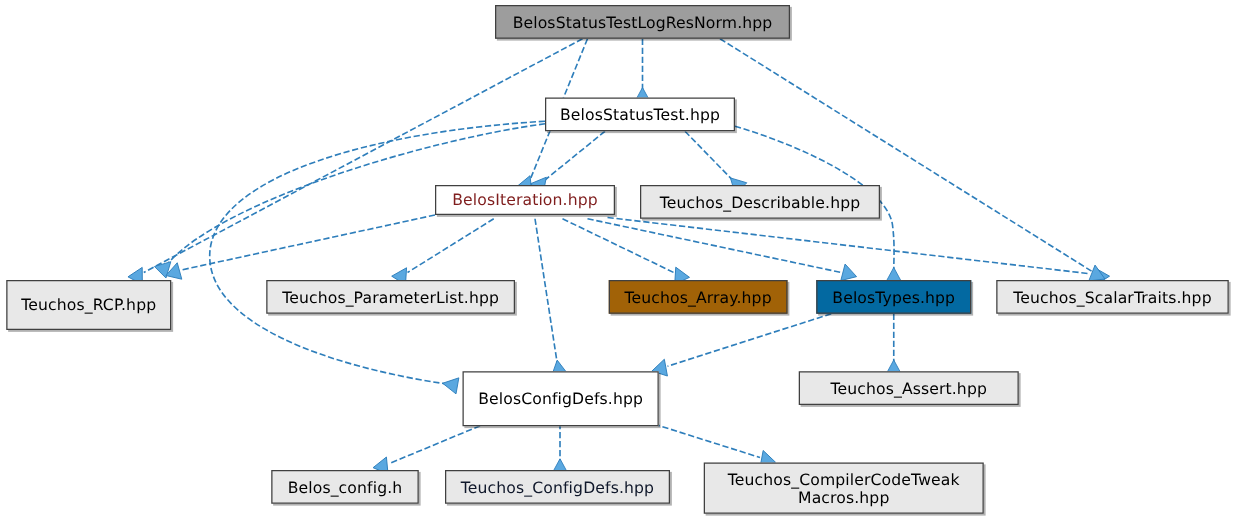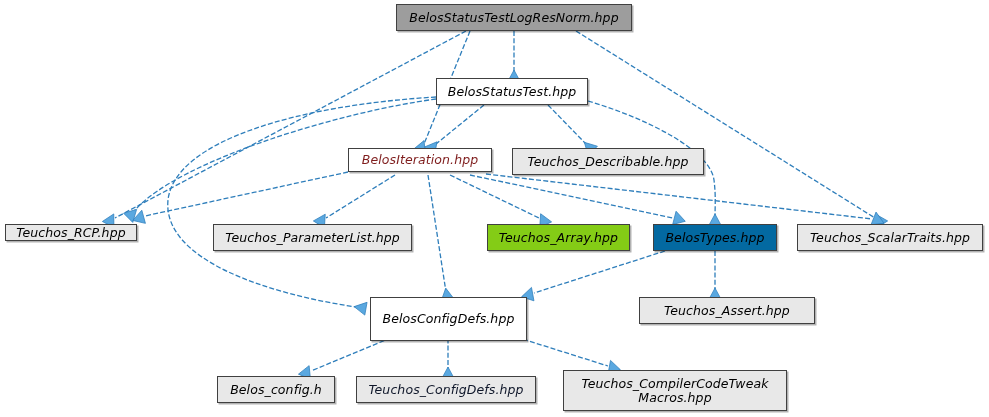--- a/index.html
+++ b/index.html
@@ -40,21 +40,20 @@
     white-space: pre-line;
     box-shadow: 1.5px 1.5px 0px rgba(0,0,0,0.30);
     background: #e8e8e8;
   }
   .node.fill-white { background: #ffffff; }
   .node.fill-grey  { background: #e8e8e8; }
   .node.fill-dark  { background: #9d9d9d; }
   .node-label {
     display: block;
     padding: 0 4px;
-    font-style: italic;
   }
 </style>
 </head>
 <body>
 
 <div id="graph-canvas" style="background: rgb(255, 255, 255); width: 989px; height: 417px;">
   <svg id="edge-layer" viewBox="0 0 989 417" width="989" height="417" xmlns="http://www.w3.org/2000/svg">
       <path d="M 514 31 L 514 74" fill="none" stroke="#2e7ebb" stroke-width="1.3" stroke-dasharray="5,2.2"></path>
       <polygon points="0,-8 6.5,4 -6.5,4" fill="#5aa8e0" stroke="#2e7ebb" stroke-width="0.7" transform="translate(514,78) rotate(360)"></polygon>
       <path d="M 466 31 L 115 218" fill="none" stroke="#2e7ebb" stroke-width="1.3" stroke-dasharray="5,2.2"></path>
@@ -94,23 +93,23 @@
       <path d="M 448 324 L 448 371" fill="none" stroke="#2e7ebb" stroke-width="1.3" stroke-dasharray="5,2.2"></path>
       <polygon points="0,-8 6.5,4 -6.5,4" fill="#5aa8e0" stroke="#2e7ebb" stroke-width="0.7" transform="translate(448,375) rotate(360)"></polygon>
       <path d="M 475 324 L 608 366" fill="none" stroke="#2e7ebb" stroke-width="1.3" stroke-dasharray="5,2.2"></path>
       <polygon points="0,-8 6.5,4 -6.5,4" fill="#5aa8e0" stroke="#2e7ebb" stroke-width="0.7" transform="translate(613,368) rotate(342)"></polygon>
     </svg>
   <div id="node-layer">
       <div class="node fill-dark" style="left: 396px; top: 4px; width: 236px; height: 27px; border-color: rgb(64, 64, 64); color: rgb(0, 0, 0); background: rgb(157, 157, 157);"><span class="node-label">BelosStatusTestLogResNorm.hpp</span></div>
       <div class="node fill-white" style="left: 436px; top: 78px; width: 152px; height: 27px; border-color: rgb(64, 64, 64); color: rgb(0, 0, 0); background: rgb(255, 255, 255);"><span class="node-label">BelosStatusTest.hpp</span></div>
       <div class="node fill-white" style="left: 348px; top: 148px; width: 144px; height: 24px; border-color: rgb(64, 64, 64); color: #7f1d1d; background: rgb(255, 255, 255);"><span class="node-label">BelosIteration.hpp</span></div>
       <div class="node fill-grey" style="left: 512px; top: 148px; width: 192px; height: 27px; border-color: rgb(64, 64, 64); color: rgb(0, 0, 0); background: rgb(232, 232, 232);"><span class="node-label">Teuchos_Describable.hpp</span></div>
-      <div class="node fill-grey" style="left: 5px; top: 224px; width: 132px; height: 17px; border-color: rgb(64, 64, 64); color: rgb(0, 0, 0); background: rgb(232, 232, 232);"><span class="node-label">Teuchos_RCP.hpp</span></div>
+      <div class="node fill-grey" style="left: 5px; top: 224px; width: 132px; height: 40px; border-color: rgb(64, 64, 64); color: rgb(0, 0, 0); background: rgb(232, 232, 232);"><span class="node-label">Teuchos_RCP.hpp</span></div>
       <div class="node fill-grey" style="left: 213px; top: 224px; width: 199px; height: 27px; border-color: rgb(64, 64, 64); color: rgb(0, 0, 0); background: rgb(232, 232, 232);"><span class="node-label">Teuchos_ParameterList.hpp</span></div>
-      <div class="node fill-grey" style="left: 487px; top: 224px; width: 143px; height: 27px; border-color: rgb(64, 64, 64); color: rgb(0, 0, 0); background: #84cc16;"><span class="node-label">Teuchos_Array.hpp</span></div>
+      <div class="node fill-grey" style="left: 487px; top: 224px; width: 143px; height: 27px; border-color: rgb(64, 64, 64); color: rgb(0, 0, 0); background: #a16207;"><span class="node-label">Teuchos_Array.hpp</span></div>
       <div class="node fill-white" style="left: 653px; top: 224px; width: 124px; height: 27px; border-color: rgb(64, 64, 64); color: rgb(0, 0, 0); background: #0369a1;"><span class="node-label">BelosTypes.hpp</span></div>
       <div class="node fill-grey" style="left: 797px; top: 224px; width: 186px; height: 27px; border-color: rgb(64, 64, 64); color: rgb(0, 0, 0); background: rgb(232, 232, 232);"><span class="node-label">Teuchos_ScalarTraits.hpp</span></div>
       <div class="node fill-white" style="left: 370px; top: 297px; width: 157px; height: 44px; border-color: rgb(64, 64, 64); color: rgb(0, 0, 0); background: rgb(255, 255, 255);"><span class="node-label">BelosConfigDefs.hpp</span></div>
       <div class="node fill-grey" style="left: 639px; top: 297px; width: 176px; height: 27px; border-color: rgb(64, 64, 64); color: rgb(0, 0, 0); background: rgb(232, 232, 232);"><span class="node-label">Teuchos_Assert.hpp</span></div>
       <div class="node fill-grey" style="left: 217px; top: 376px; width: 118px; height: 27px; border-color: rgb(64, 64, 64); color: rgb(0, 0, 0); background: rgb(232, 232, 232);"><span class="node-label">Belos_config.h</span></div>
       <div class="node fill-grey" style="left: 356px; top: 376px; width: 180px; height: 27px; border-color: rgb(64, 64, 64); color: #0f172a; background: rgb(232, 232, 232);"><span class="node-label">Teuchos_ConfigDefs.hpp</span></div>
       <div class="node fill-grey" style="left: 563px; top: 370px; width: 224px; height: 41px; border-color: rgb(64, 64, 64); color: rgb(0, 0, 0); background: rgb(232, 232, 232);"><span class="node-label">Teuchos_CompilerCodeTweak
 Macros.hpp</span></div>
     </div>
 </div>

